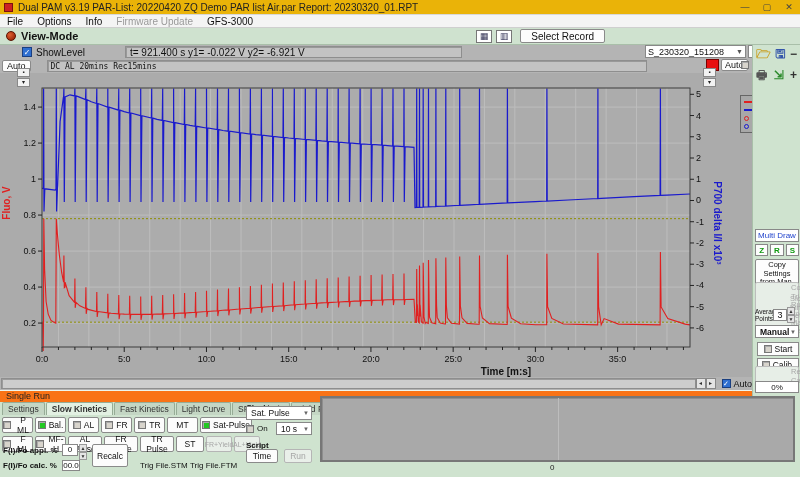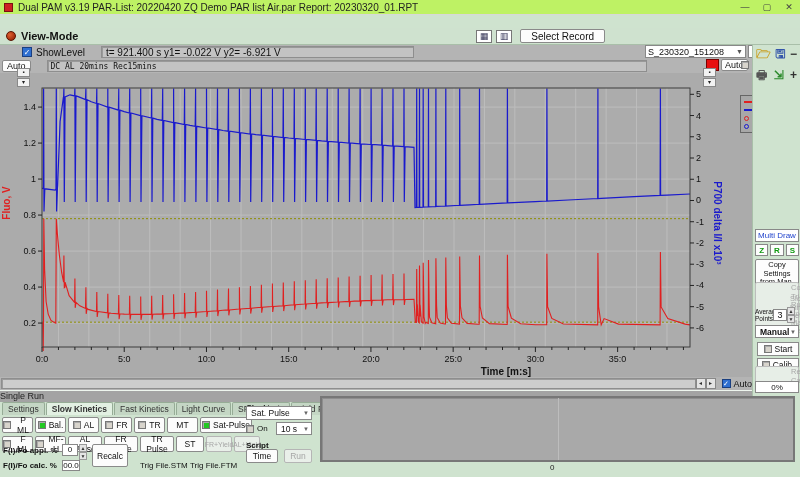--- a/index.html
+++ b/index.html
@@ -1,20 +1,20 @@
 <!DOCTYPE html>
 <html><head>
 <meta charset="utf-8">
 <style>
   * { margin:0; padding:0; box-sizing:border-box; }
   html,body { width:800px; height:477px; overflow:hidden; }
   #app { position:relative; width:800px; height:477px; font-family:"Liberation Sans",sans-serif; font-size:11px; background:#cfe3cf; color:#111; }
 
   
-  #titlebar { position:absolute; left:0; top:0; width:800px; height:15px; background:#bef264; display:flex; align-items:center; border-bottom:1px solid #d8d8d8; }
+  #titlebar { position:absolute; left:0; top:0; width:800px; height:15px; background:#eab308; display:flex; align-items:center; border-bottom:1px solid #d8d8d8; }
   #app-icon { width:9px; height:9px; background:#cc2222; border:1px solid #7a1010; margin:0 5px 0 4px; }
   #title-text { font-size:10px; color:#222; white-space:nowrap; }
   #win-controls { margin-left:auto; display:flex; }
   .winbtn { width:22px; height:13px; font-size:9px; color:#444; display:flex; align-items:center; justify-content:center; cursor:default; }
   #menubar { position:absolute; left:0; top:15px; width:800px; height:13px; background:#f4f4f4; display:flex; align-items:center; border-bottom:1px solid #cfcfcf; }
   .menu-item { padding:0 7px; font-size:10px; }
   .menu-item.disabled { color:#9a9a9a; }
 
   #toolbar { position:absolute; left:0; top:28px; width:800px; height:17px; background:#cfe2cf; border-bottom:1px solid #a9bfa9; display:flex; align-items:center; }
   #mode-icon { width:10px; height:10px; border-radius:50%; background:radial-gradient(circle at 35% 35%, #e06030, #8a1a00); border:1px solid #5a1200; margin:0 5px 0 6px; }
@@ -24,21 +24,21 @@
 
   .btn { background:#fcfcfc; border:1px solid #8a8a8a; border-radius:2px; display:inline-flex; align-items:center; justify-content:center; gap:3px; color:#111; }
   .btn.disabled { color:#a6a6a6; background:#e9efe9; border-color:#b5b5b5; }
   .cb { width:8px; height:8px; background:#d8d4cc; border:1px solid #777; box-shadow:inset 1px 1px 0 #aaa; flex:none; }
   .cb.on { background:#22c922; }
 
   
   #row-level { position:absolute; left:0; top:45px; width:800px; height:14px; background:#b4b4b4; display:flex; align-items:center; }
   #show-level-box { width:10px; height:10px; background:#2f6fd0; border:1px solid #1a3f80; color:#fff; font-size:8px; line-height:9px; text-align:center; margin:0 4px 0 22px; }
   #show-level-label { font-size:10px; }
-  #readout { margin-left:16px; width:313px; height:12px; background:#c3c3c3; border:1px solid #8e8e8e; box-shadow:inset 1px 1px 0 #999; font-size:10px; padding:0 4px; white-space:nowrap; }
+  #readout { margin-left:40px; width:337px; height:12px; background:#c3c3c3; border:1px solid #8e8e8e; box-shadow:inset 1px 1px 0 #999; font-size:10px; padding:0 4px; white-space:nowrap; }
   #record-combo { position:absolute; left:645px; top:45px; width:101px; height:13px; background:#fff; border:1px solid #888; font-size:9px; display:flex; align-items:center; padding:0 2px; }
   #record-combo .chev { margin-left:auto; font-size:7px; color:#555; }
   #avg-spin { position:absolute; left:748px; top:45px; width:20px; height:13px; background:#fff; border:1px solid #888; font-size:9px; text-align:center; }
   #avg-spin-arrows { position:absolute; left:768px; top:45px; width:9px; height:13px; display:flex; flex-direction:column; }
   .tiny-ar { flex:1; font-size:5px; line-height:6px; text-align:center; background:#e4e4e4; border:1px solid #999; color:#333; }
 
   #row-record { position:absolute; left:0; top:59px; width:800px; height:14px; background:#b4b4b4; display:flex; align-items:center; }
   #auto-btn { margin-left:2px; height:12px; padding:0 4px; font-size:9px; }
   #record-info { margin-left:16px; width:600px; height:12px; background:#c3c3c3; border:1px solid #8e8e8e; box-shadow:inset 1px 1px 0 #999; font-family:"DejaVu Sans Mono",monospace; font-size:8px; padding:0 3px; display:flex; align-items:center; }
   #red-square { position:absolute; left:706px; top:59px; width:13px; height:12px; background:#e81010; border:1px solid #7a0000; }
@@ -74,21 +74,21 @@
   .zrs-btn { flex:1; height:12px; background:#fdfdfd; border:1px solid #888; color:#119911; font-weight:bold; font-size:8px; text-align:center; line-height:11px; }
   #avg-points { position:absolute; left:2px; top:262px; width:44px; display:flex; align-items:center; }
   #avg-points .lbl { font-size:6.5px; line-height:1.1; width:18px; }
   #avg-points .val { width:14px; height:12px; background:#fff; border:1px solid #888; font-size:9px; text-align:center; }
   #manual-dd { position:absolute; left:2px; top:280px; width:44px; height:13px; background:#fff; border:1px solid #888; font-weight:bold; font-size:8.5px; display:flex; align-items:center; padding-left:4px; }
   #manual-dd .chev { margin-left:auto; font-size:6px; color:#666; padding-right:2px; }
   .rp-cbbtn { position:absolute; left:4px; width:42px; height:14px; background:#fdfdfd; border:1px solid #8a8a8a; font-size:8.5px; display:flex; align-items:center; justify-content:center; gap:3px; }
   #progress-box { position:absolute; left:2px; top:336px; width:44px; height:12px; background:#fff; border:1px solid #888; font-size:8px; text-align:center; line-height:11px; }
 
   
-  #single-run { position:absolute; left:0; top:390px; width:752px; height:12px; background:#a3a3a3; border-top:1px solid #eef6ee; font-size:9px; color:#222; }
+  #single-run { position:absolute; left:0; top:390px; width:752px; height:12px; background:#f97316; border-top:1px solid #eef6ee; font-size:9px; padding-left:6px; color:#222; }
   #tabs { position:absolute; left:0; top:402px; width:752px; height:13px; display:flex; align-items:flex-end; padding-left:2px; gap:1px; }
   .tab { font-size:8.5px; padding:1px 5px; background:#c4d6c4; border:1px solid #96ac96; border-bottom:none; border-radius:2px 2px 0 0; color:#333; }
   .tab.active { background:#e2f0e2; font-weight:bold; position:relative; top:1px; padding-bottom:2px; }
   #controls { position:absolute; left:0; top:415px; width:800px; height:62px; background:#cfe3cf; }
   .ctl-btn { position:absolute; height:16px; font-size:8.5px; }
   .grp-label { position:absolute; font-size:8px; font-weight:bold; }
   .dd { background:#fff; border:1px solid #888; font-size:8.5px; display:flex; align-items:center; padding-left:4px; position:absolute; }
   .dd .chev { margin-left:auto; font-size:6px; color:#666; padding-right:2px; }
   .small-lbl { position:absolute; font-size:8px; }
   .sunken-val { position:absolute; background:#fff; border:1px solid #888; font-size:8px; text-align:center; }
@@ -106,20 +106,27 @@
   <div id="titlebar">
     <div id="app-icon"></div>
     <div id="title-text">Dual PAM v3.19    PAR-List: 20220420 ZQ Demo PAR list Air.par    Report: 20230320_01.RPT</div>
     <div id="win-controls">
       <div class="winbtn">—</div>
       <div class="winbtn">▢</div>
       <div class="winbtn">✕</div>
     </div>
   </div>
 
+  <div id="menubar">
+    <span class="menu-item">File</span>
+    <span class="menu-item">Options</span>
+    <span class="menu-item">Info</span>
+    <span class="menu-item disabled">Firmware Update</span>
+    <span class="menu-item">GFS-3000</span>
+  </div>
 
   <div id="toolbar">
     <div id="mode-icon"></div>
     <div id="mode-label">View-Mode</div>
     <div class="grid-icon" style="margin-left:398px;">▦</div>
     <div class="grid-icon">▥</div>
     <button class="btn" id="select-record">Select Record</button>
   </div>
 
   <div id="row-level">

